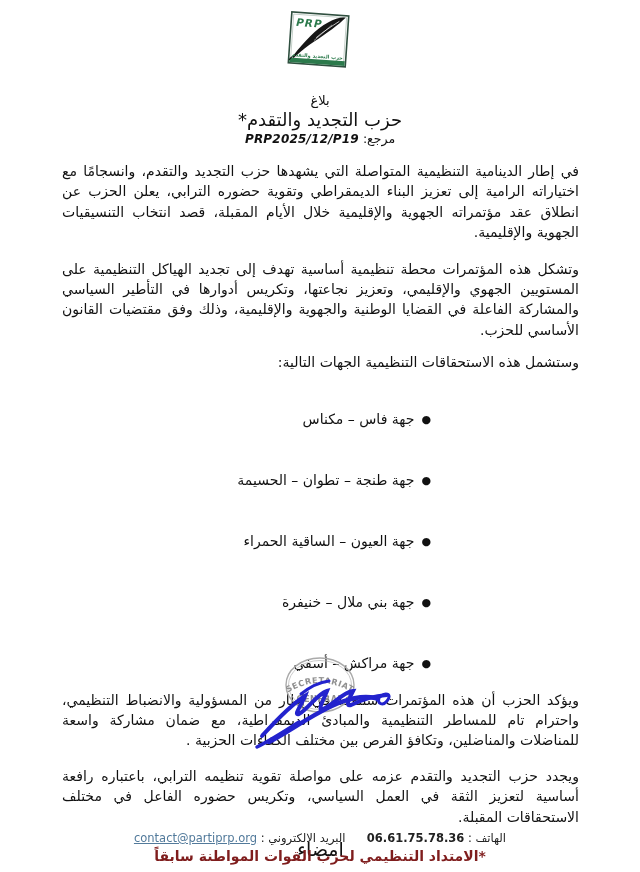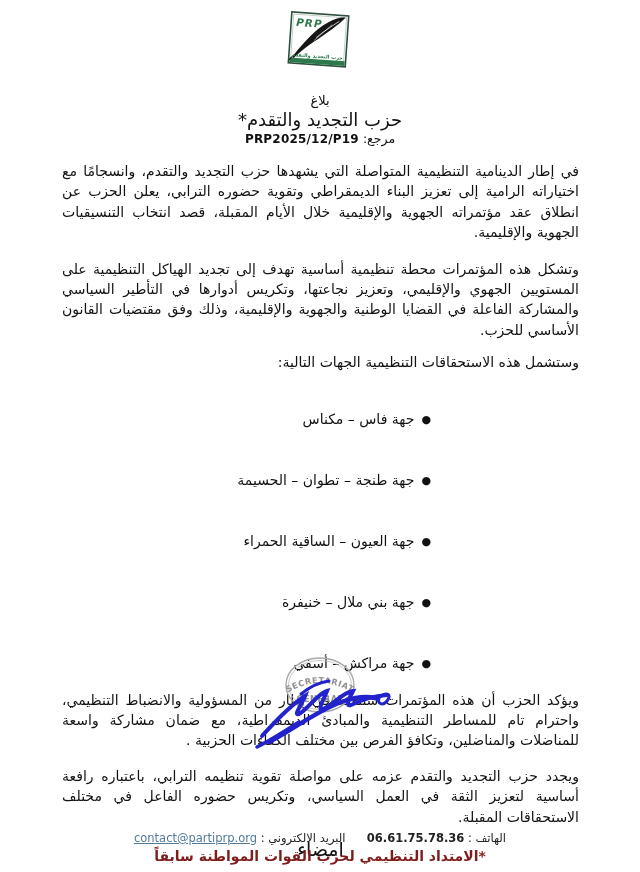--- a/index.html
+++ b/index.html
@@ -11,21 +11,21 @@
     color:#111;
     overflow:hidden;
   }
   
   .logo-wrap{position:absolute;top:11px;left:50%;transform:translateX(-50%);width:78px;height:62px;}
   
   .header{position:absolute;top:92px;left:0;right:0;text-align:center;direction:rtl;}
   .doc-type{font-size:13px;line-height:18px;}
   .party-name{font-size:18px;line-height:19px;}
   .reference{font-size:12.5px;line-height:19px;}
-  .reference .ref-value{font-weight:bold;font-size:12px;letter-spacing:.2px;}
+  .reference .ref-value{font-weight:bold;font-size:12px;letter-spacing:.2px;font-style:italic;}
   
   .body{
     position:absolute;top:161px;left:62px;width:517px;
     direction:rtl;text-align:justify;
     font-size:14px;line-height:20.4px;
   }
   .body p{margin:0;}
   .p2{margin-top:16px !important;}
   .list-intro{margin-top:12px !important;text-align:right !important;}
   ul.regions{margin:1px 0 0 0;padding:0 148px 0 0;list-style:none;}

